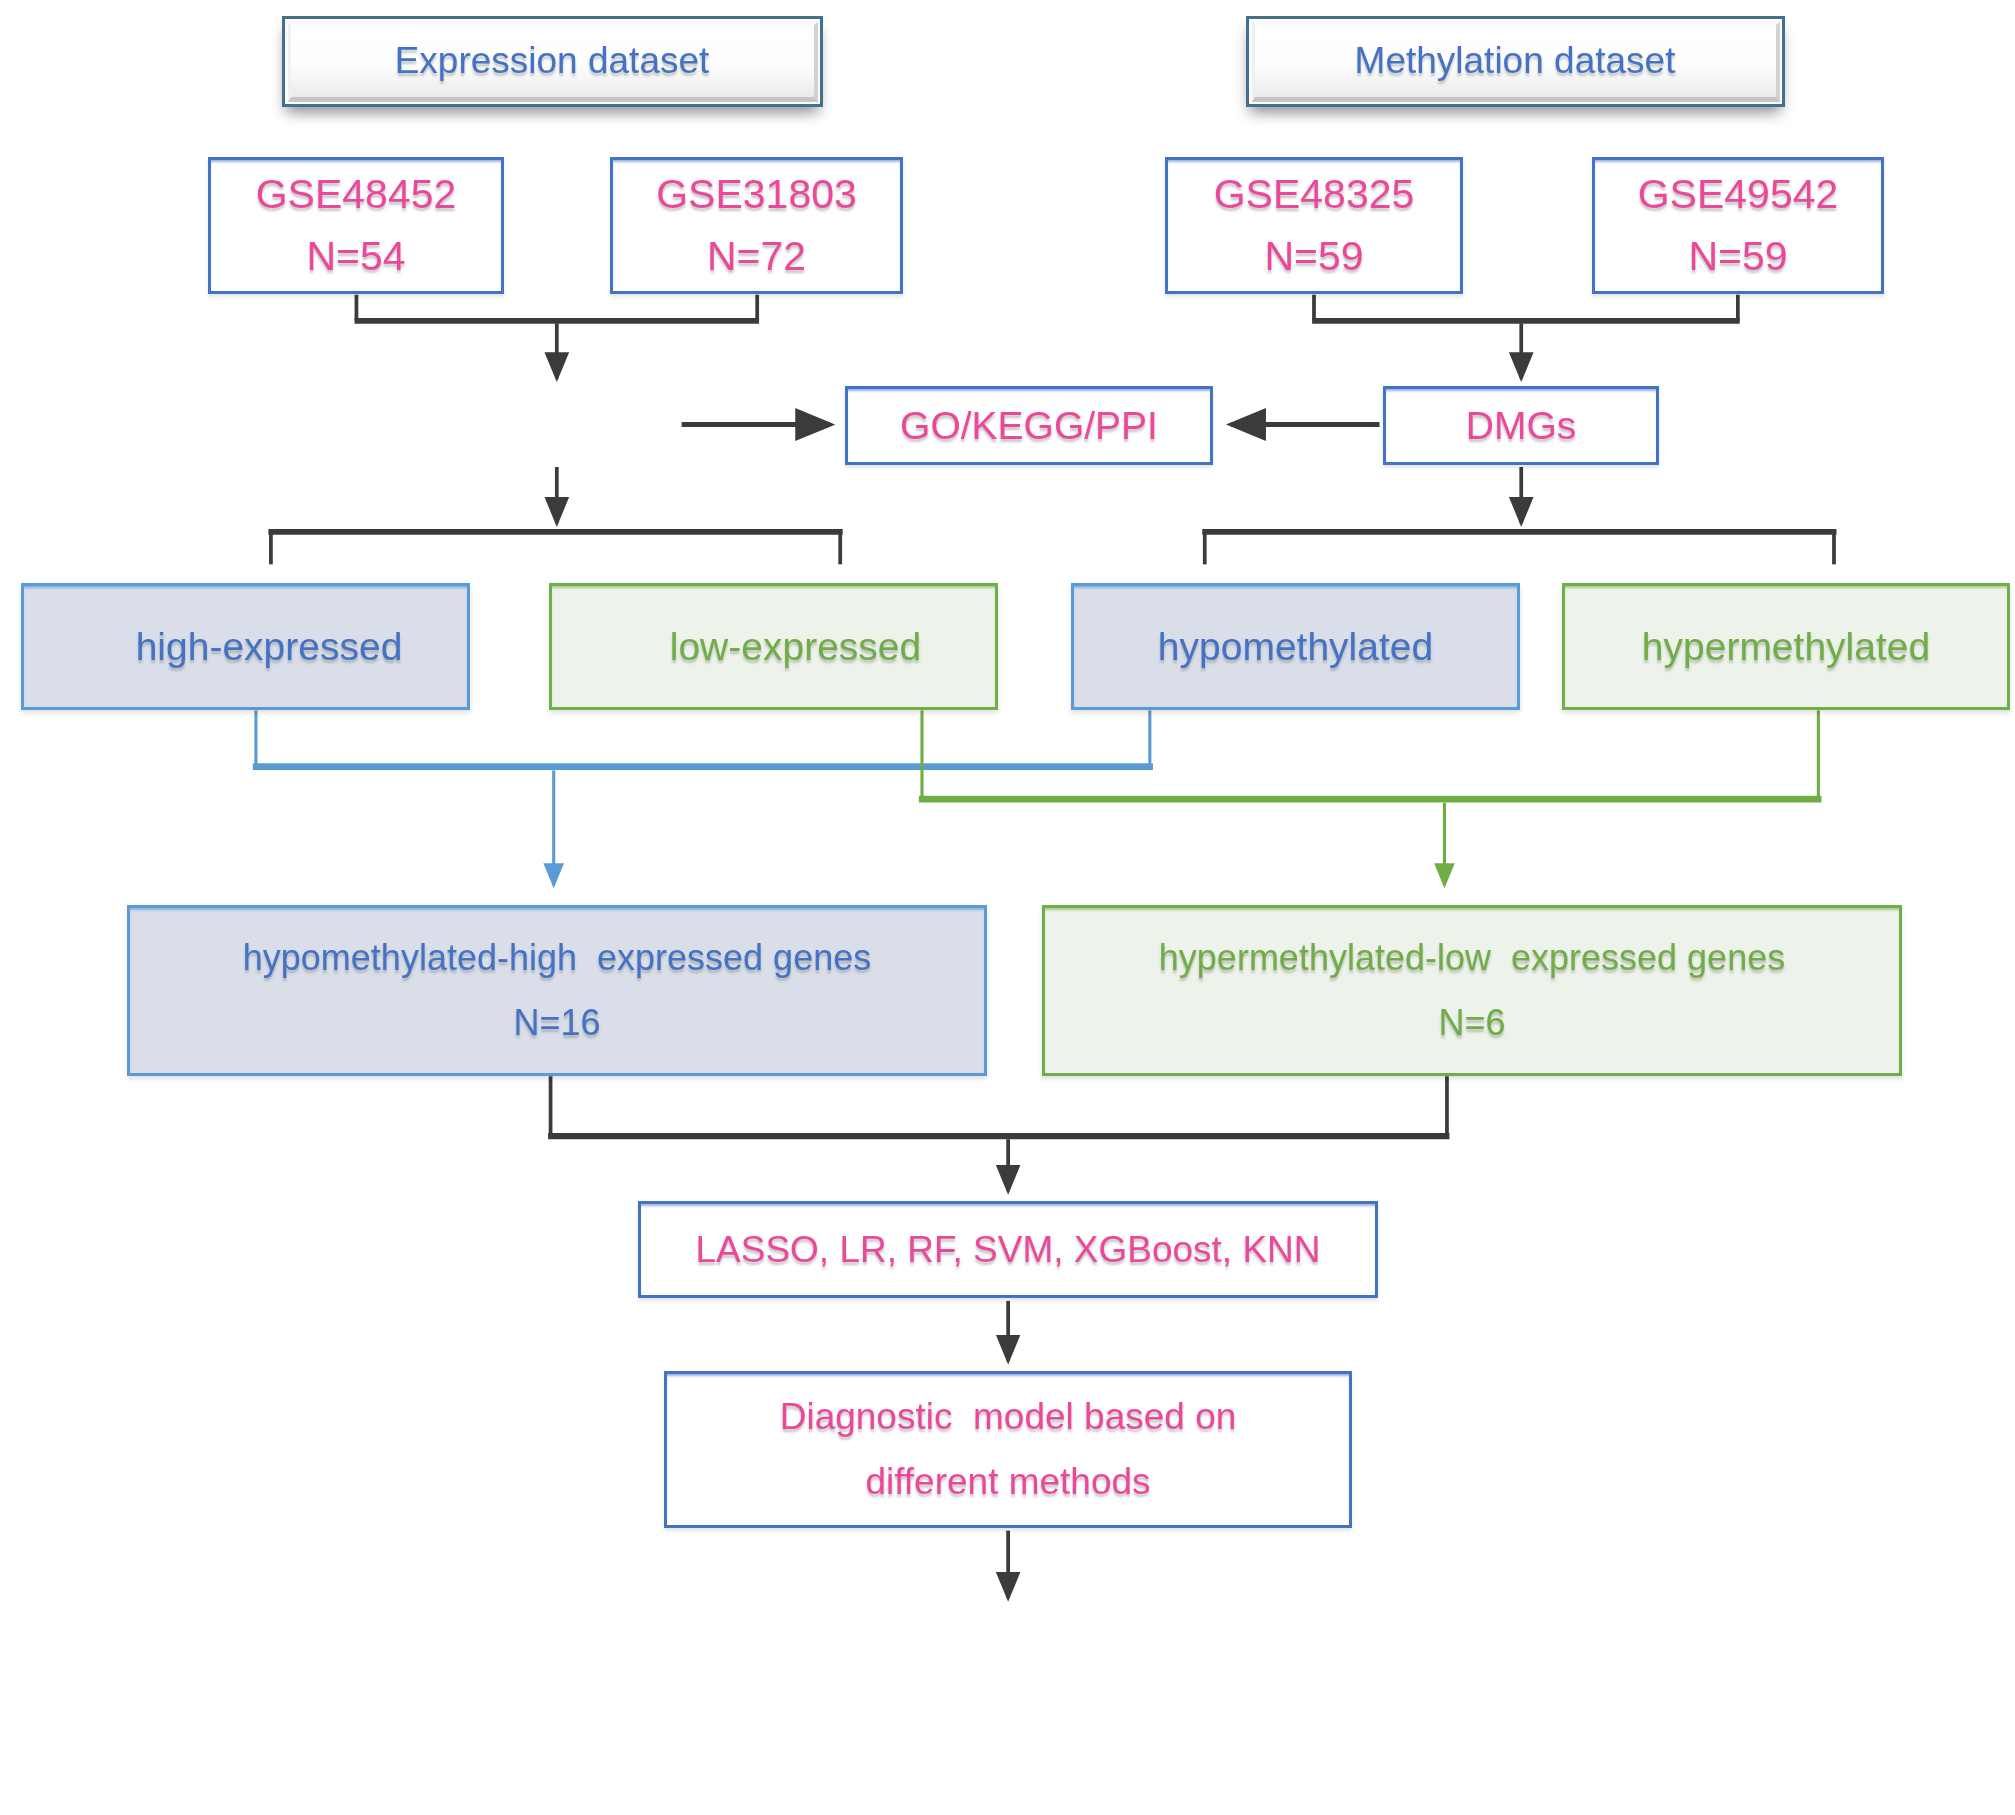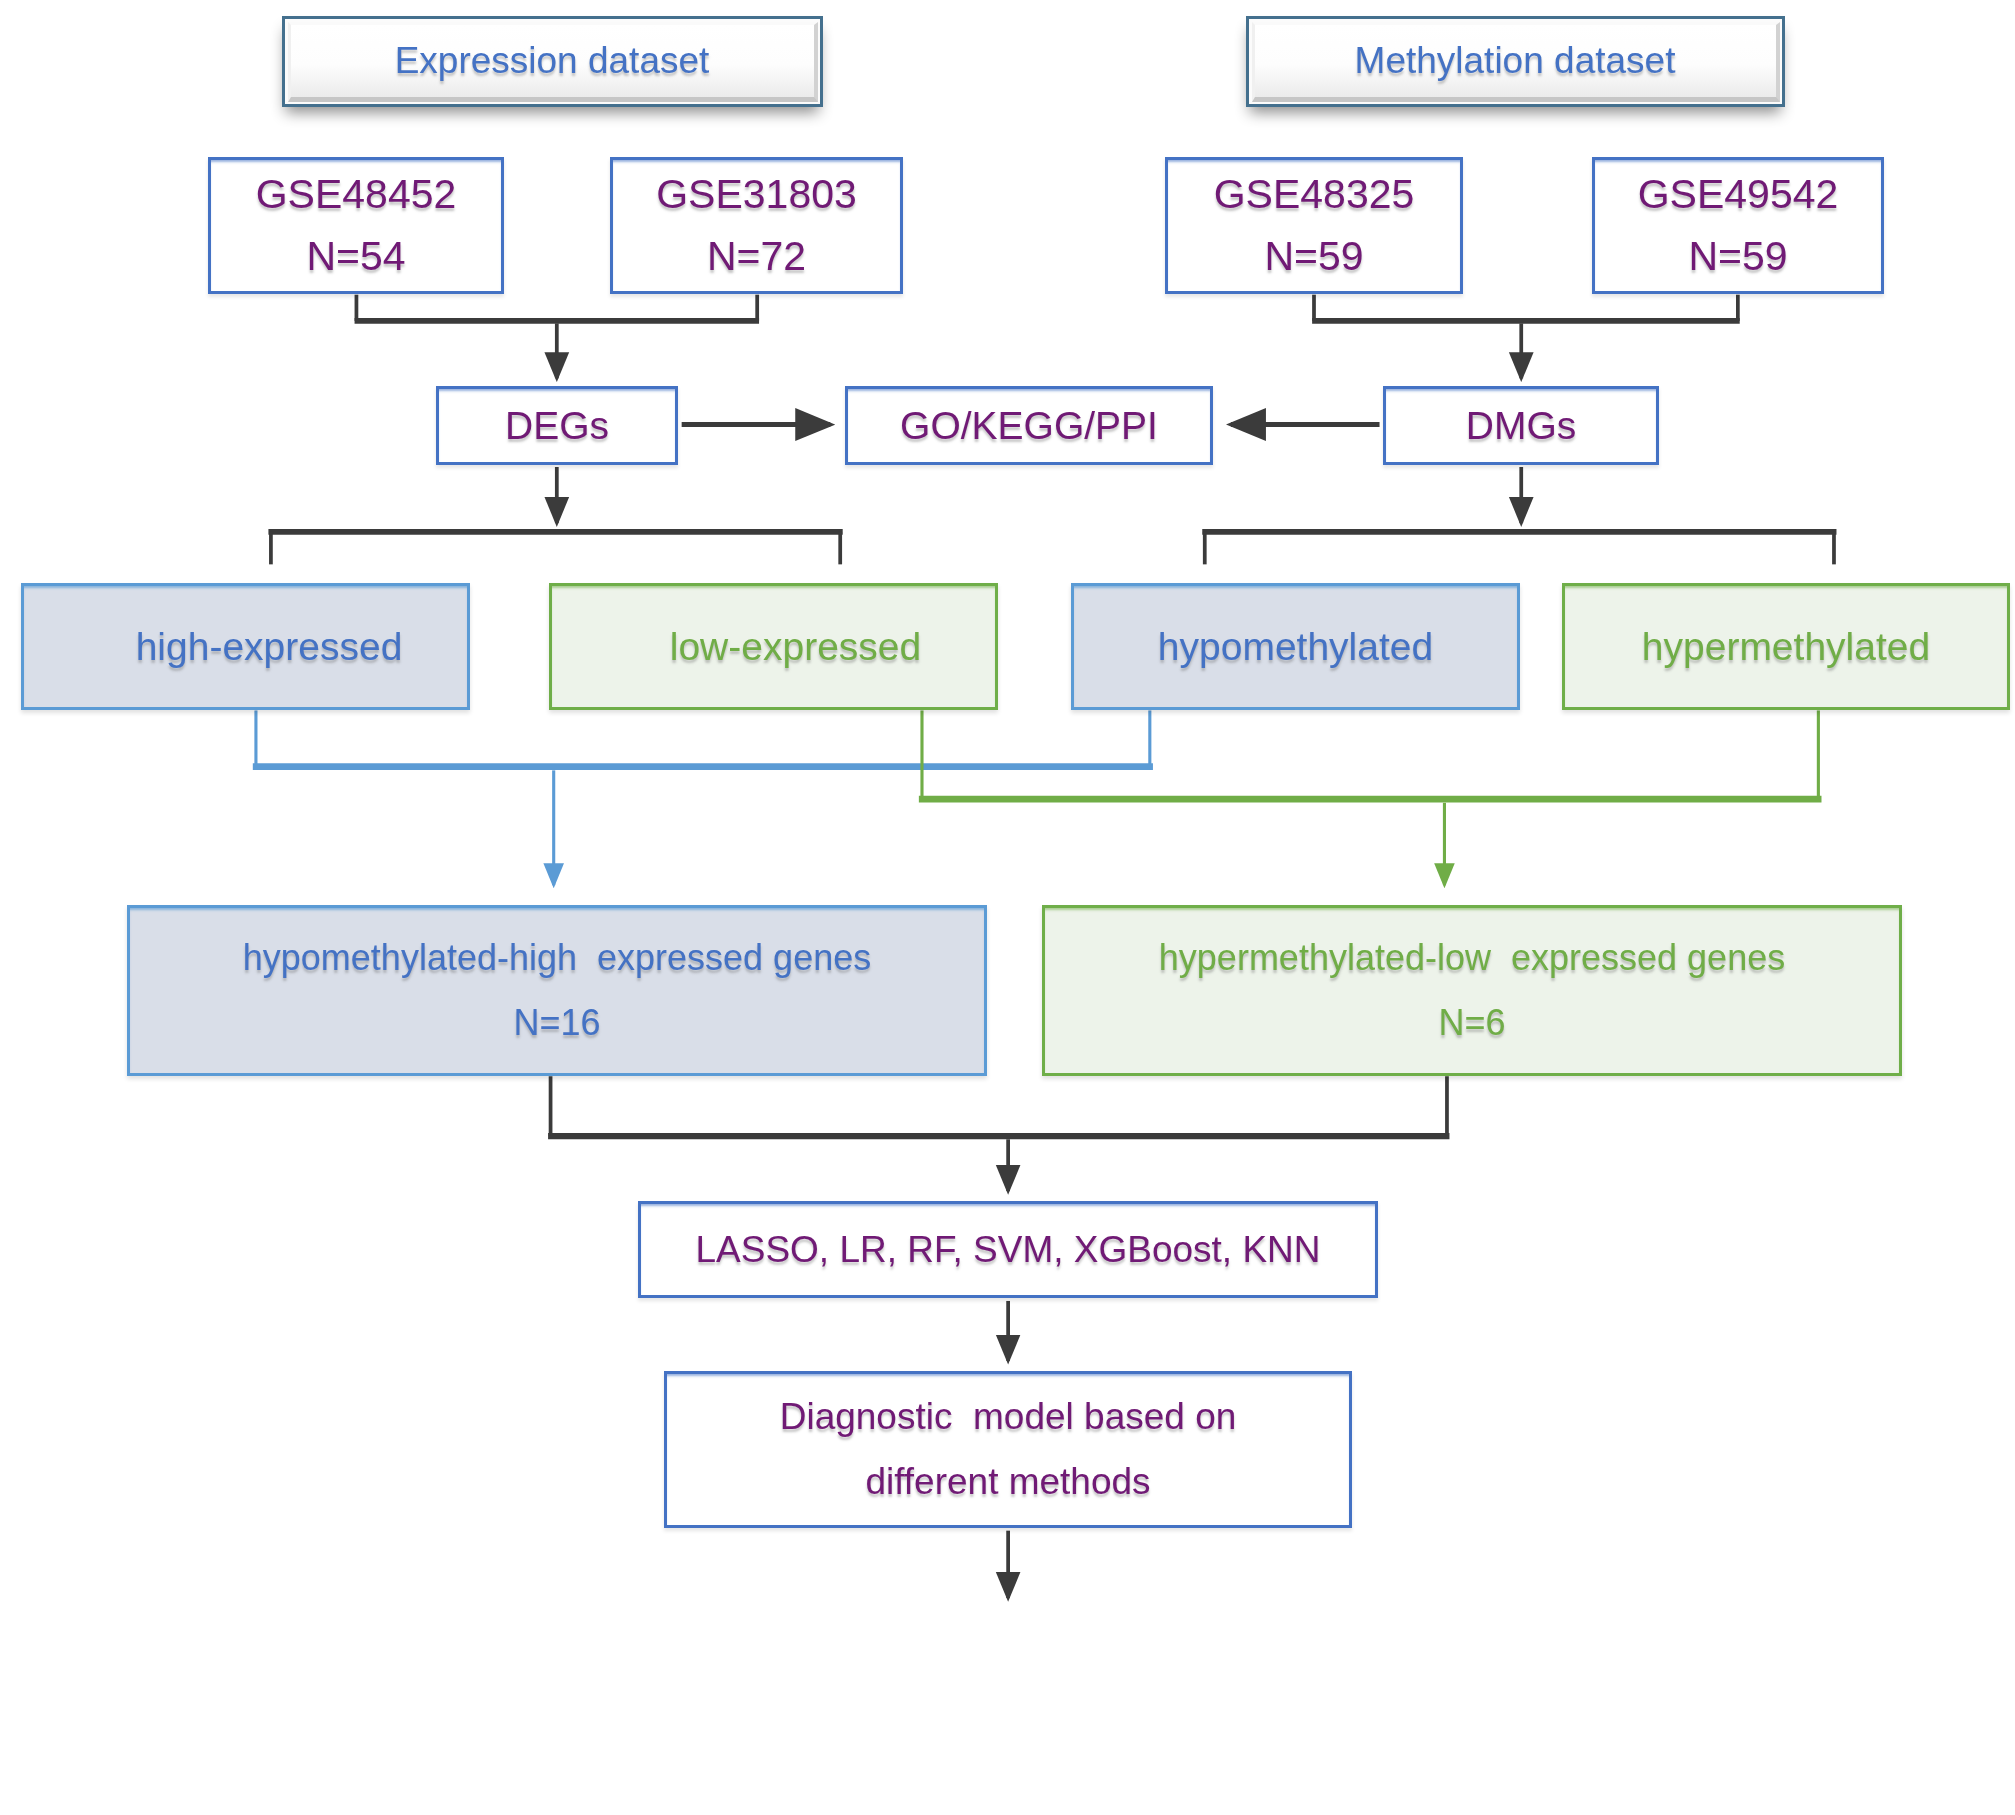--- a/index.html
+++ b/index.html
@@ -4,21 +4,21 @@
 <style>
   html,body{margin:0;padding:0;background:#ffffff;}
   body{width:2015px;height:1816px;position:relative;font-family:"Liberation Sans",sans-serif;}
   #canvas{position:absolute;left:0;top:0;width:2015px;height:1816px;}
   #wires{position:absolute;left:0;top:0;width:2015px;height:1816px;}
 
   .node{position:absolute;display:flex;flex-direction:column;align-items:center;justify-content:center;text-align:center;box-sizing:border-box;}
   .txt{white-space:pre-wrap;text-shadow:0 3.1px 2.5px rgba(110,110,110,0.40);}
 
   
-  .box-plain{background:#ffffff;border:3.1px solid #4472C4;color:#701a75;
+  .box-plain{background:#ffffff;border:3.1px solid #4472C4;color:#ec4899;
              box-shadow:inset 0 3.1px 2.5px -1.2px rgba(68,114,196,0.55), 0 2.5px 3.7px rgba(0,0,0,0.10);}
 
   
   .box-bluegray{background:#D9DEE8;border:3.1px solid #5B9BD5;color:#4472C4;
              box-shadow:inset 0 3.1px 2.5px -1.2px rgba(91,155,213,0.65), 0 3.1px 4.4px rgba(0,0,0,0.12);}
 
   
   .box-green{background:#EDF3EA;border:3.1px solid #6FAE49;color:#70AD47;
              box-shadow:inset 0 3.1px 2.5px -1.2px rgba(111,174,73,0.55), 0 3.1px 4.4px rgba(0,0,0,0.12);}
 
@@ -144,23 +144,20 @@
   </div>
   <div class="node box-plain fs-gse" style="left:1165px;top:157px;width:298px;height:137px;">
     <span class="txt">GSE48325</span>
     <span class="txt">N=59</span>
   </div>
   <div class="node box-plain fs-gse" style="left:1592px;top:157px;width:292px;height:137px;">
     <span class="txt">GSE49542</span>
     <span class="txt">N=59</span>
   </div>
 
-  <div class="node box-plain fs-row3" style="left:436px;top:386px;width:242px;height:79px;">
-    <span class="txt">DEGs</span>
-  </div>
   <div class="node box-plain fs-row3" style="left:845px;top:386px;width:368px;height:79px;">
     <span class="txt">GO/KEGG/PPI</span>
   </div>
   <div class="node box-plain fs-row3" style="left:1383px;top:386px;width:276px;height:79px;">
     <span class="txt">DMGs</span>
   </div>
 
   <div class="node box-bluegray fs-cat" style="left:21px;top:583px;width:449px;height:127px;padding-left:47px;">
     <span class="txt">high-expressed</span>
   </div>

